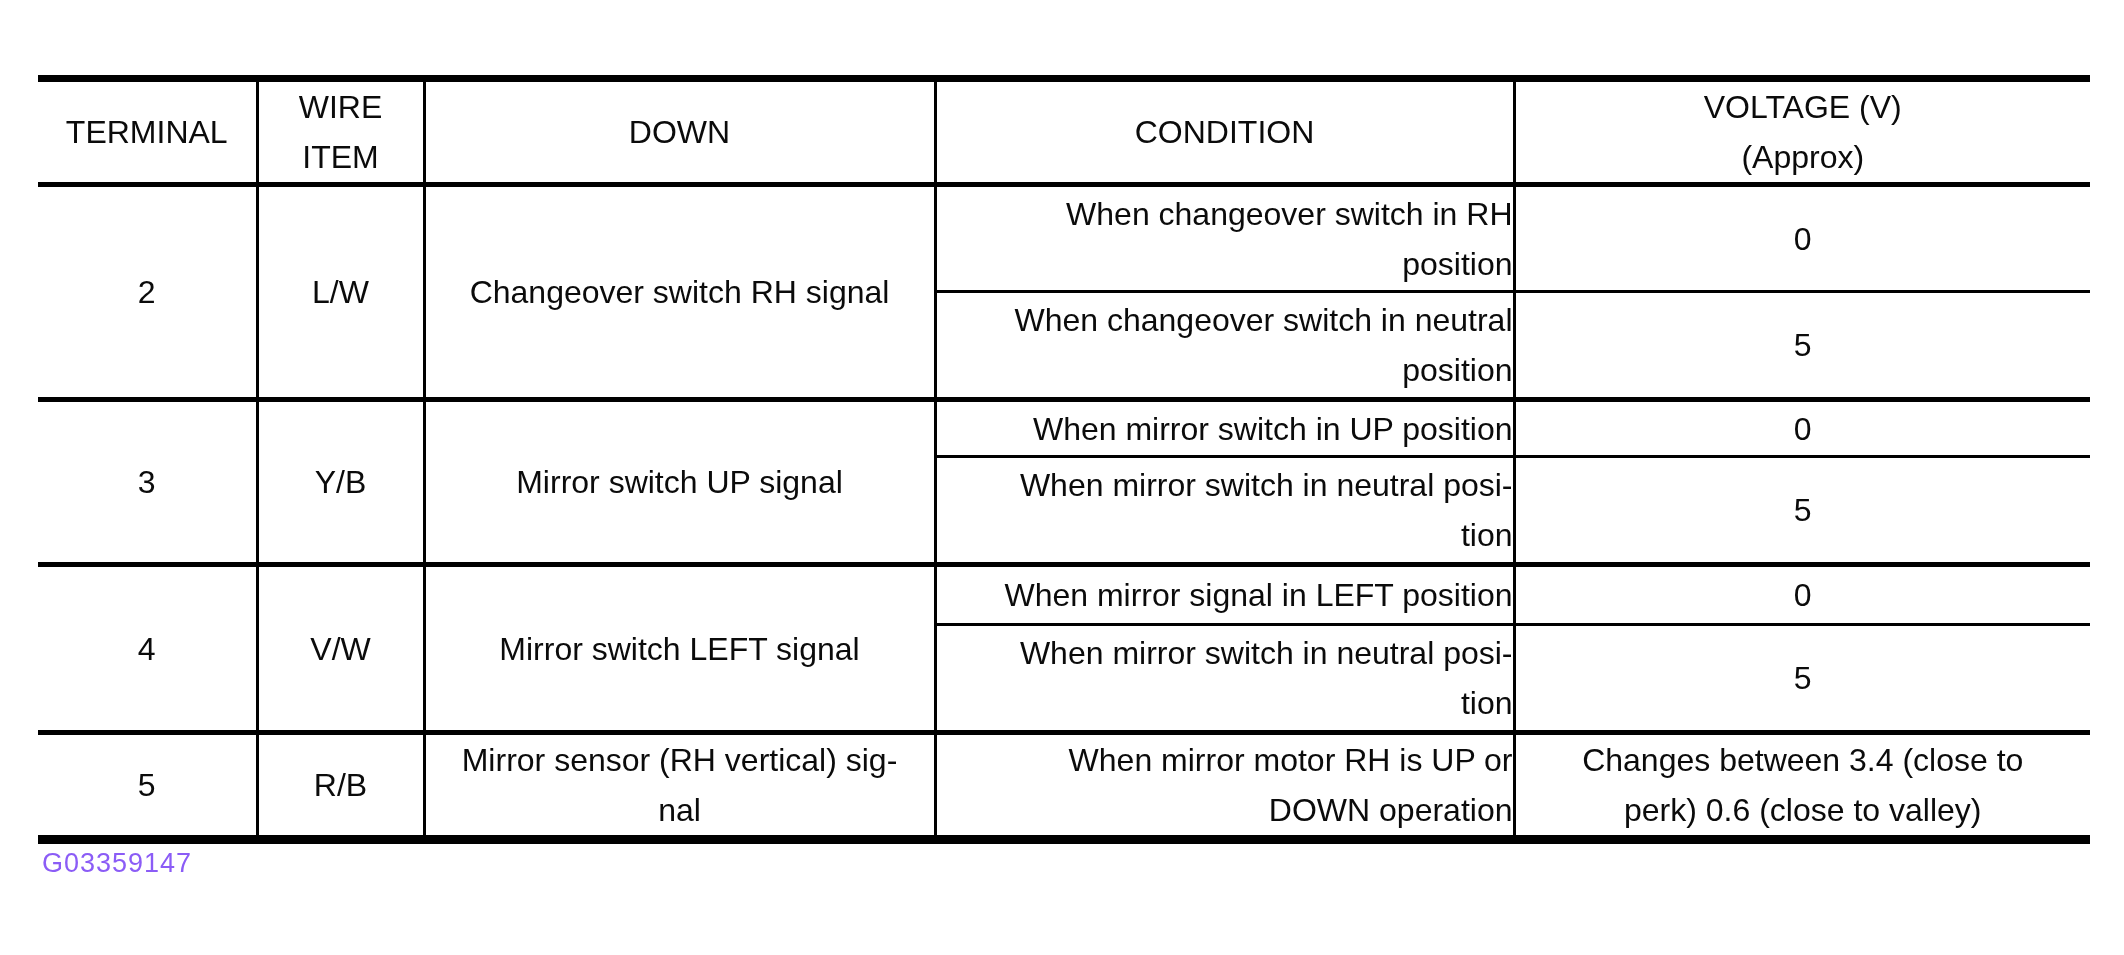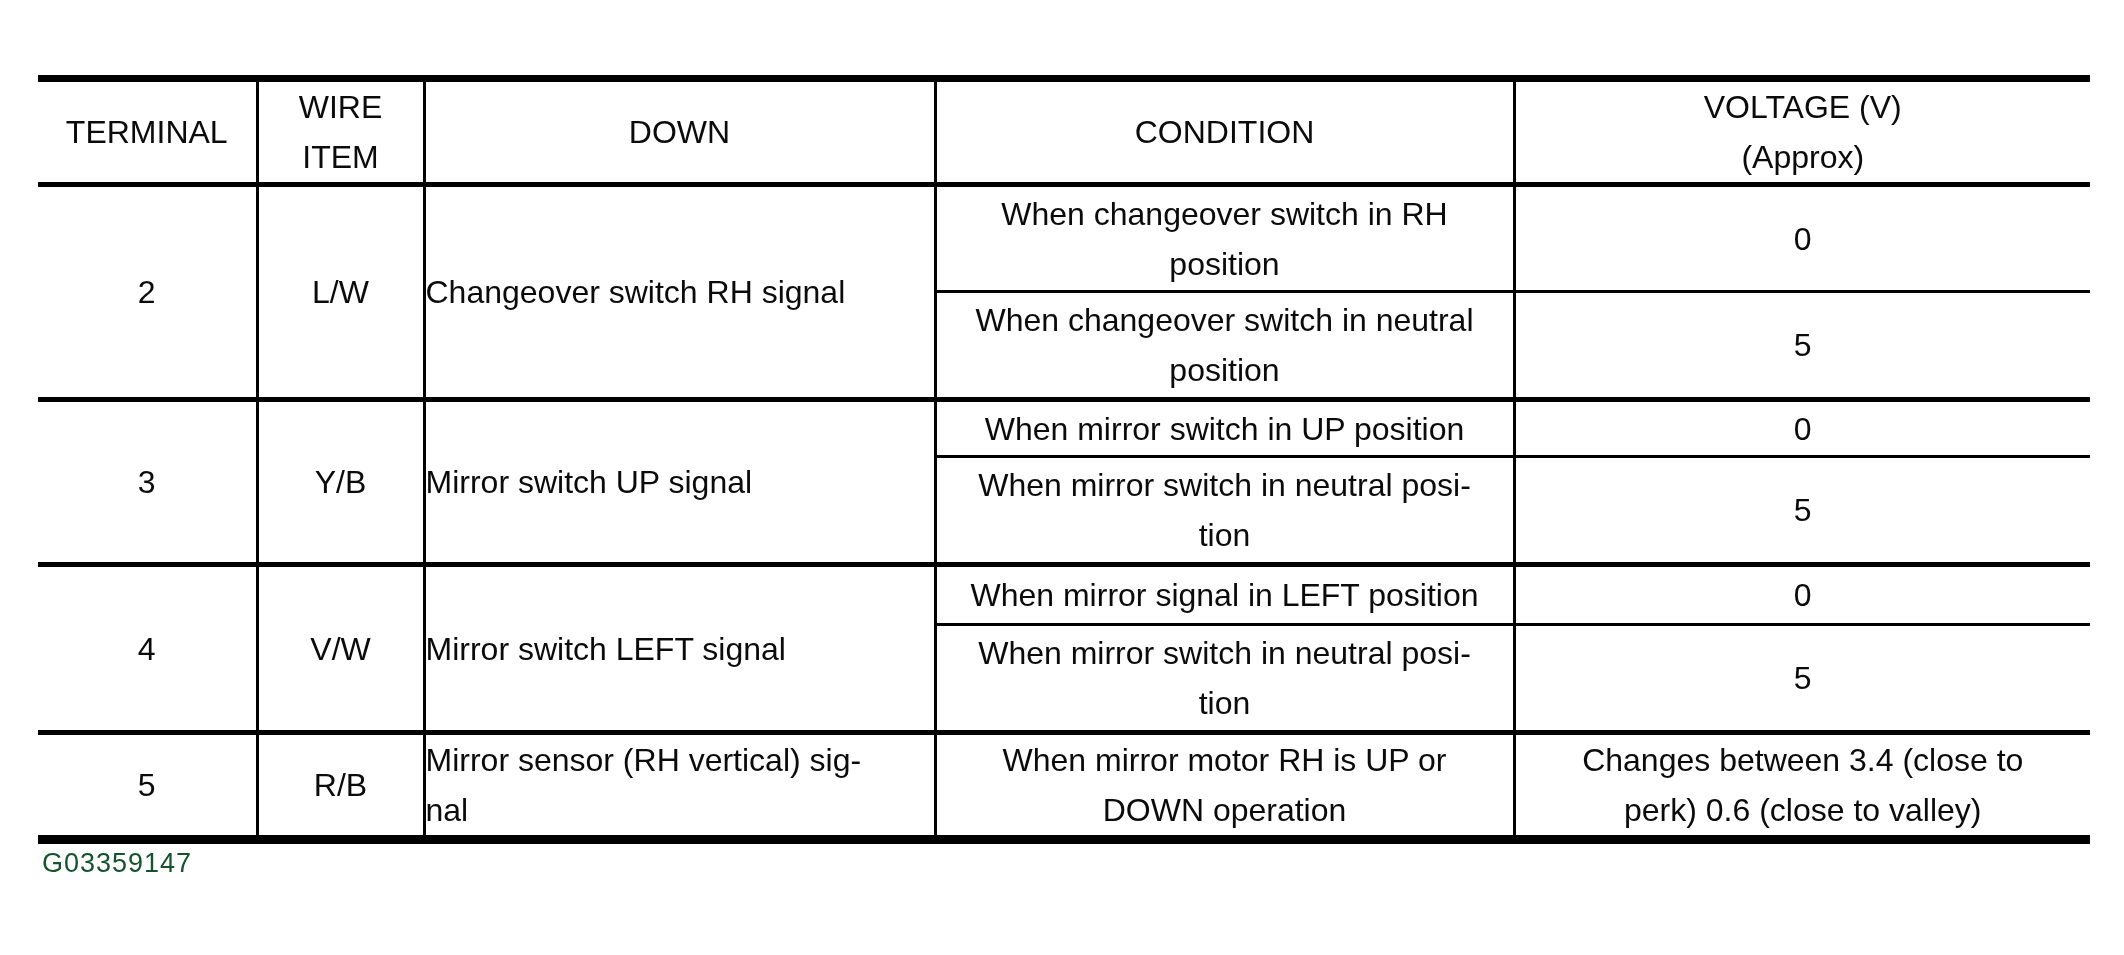--- a/index.html
+++ b/index.html
@@ -40,38 +40,38 @@
   
   .c-wire, .c-item, .c-cond, .c-volt { border-left: 3px solid #000; }
   
   .tbl thead th { border-bottom: 5px solid #000; text-align: center; }
   
   .tbl tr.group-start td { border-top: 5px solid #000; }
   
   .tbl tr.sub td { border-top: 3px solid #000; }
 
   .term, .wire { text-align: center; }
-  .item { text-align: left; padding-left: 18px; padding-right: 8px; }
-  .cond { text-align: center; padding-left: 16px; padding-right: 6px; }
+  .item { text-align: center; padding-left: 18px; padding-right: 8px; }
+  .cond { text-align: right; padding-left: 16px; padding-right: 6px; }
   .volt { text-align: center; }
   .volt-left { text-align: center; padding-left: 16px; padding-right: 6px; }
 
   tr.h105 { height: 105px; }
   tr.h107 { height: 107px; }
   tr.h108 { height: 108px; }
   tr.h57  { height: 57px; }
   tr.h60  { height: 60px; }
 
   .figure-id {
     position: absolute;
     left: 42px;
     top: 848px;
     font-size: 27px;
     letter-spacing: 1px;
-    color: #14532d;
+    color: #8b5cf6;
   }
 </style>
 </head>
 <body>
 
 <div class="page">
 
   <table class="tbl">
     <colgroup>
       <col style="width:219px">

